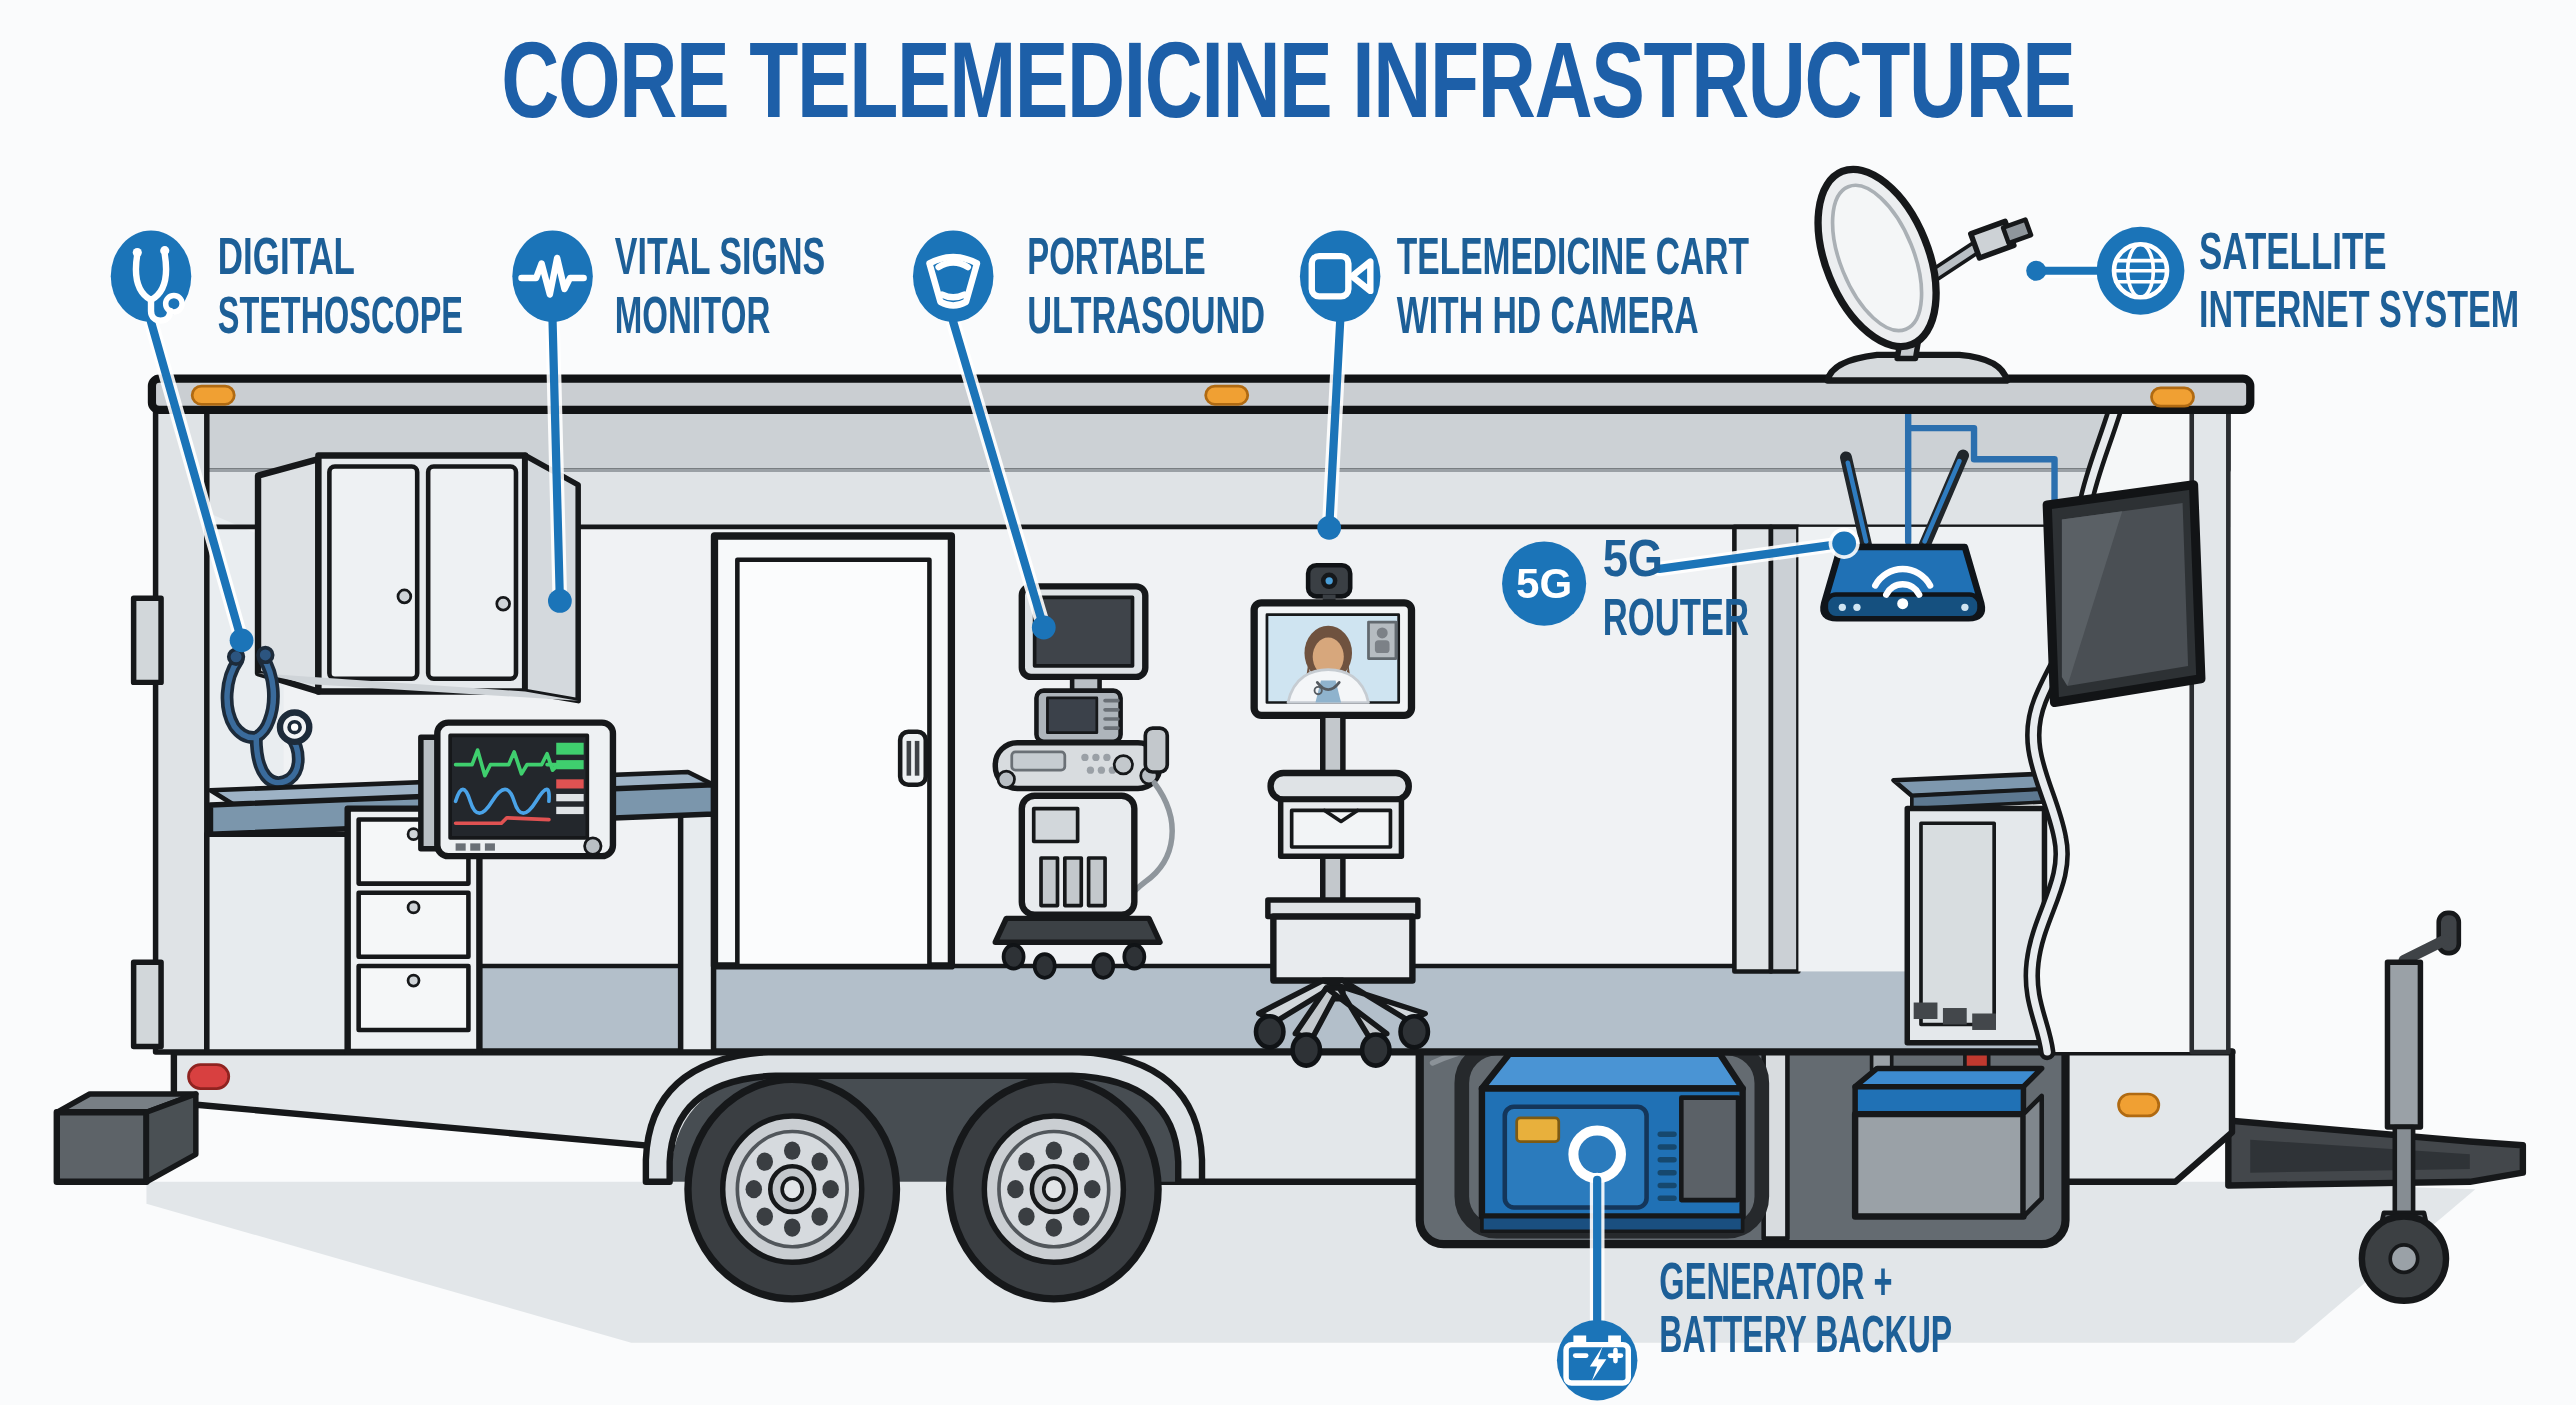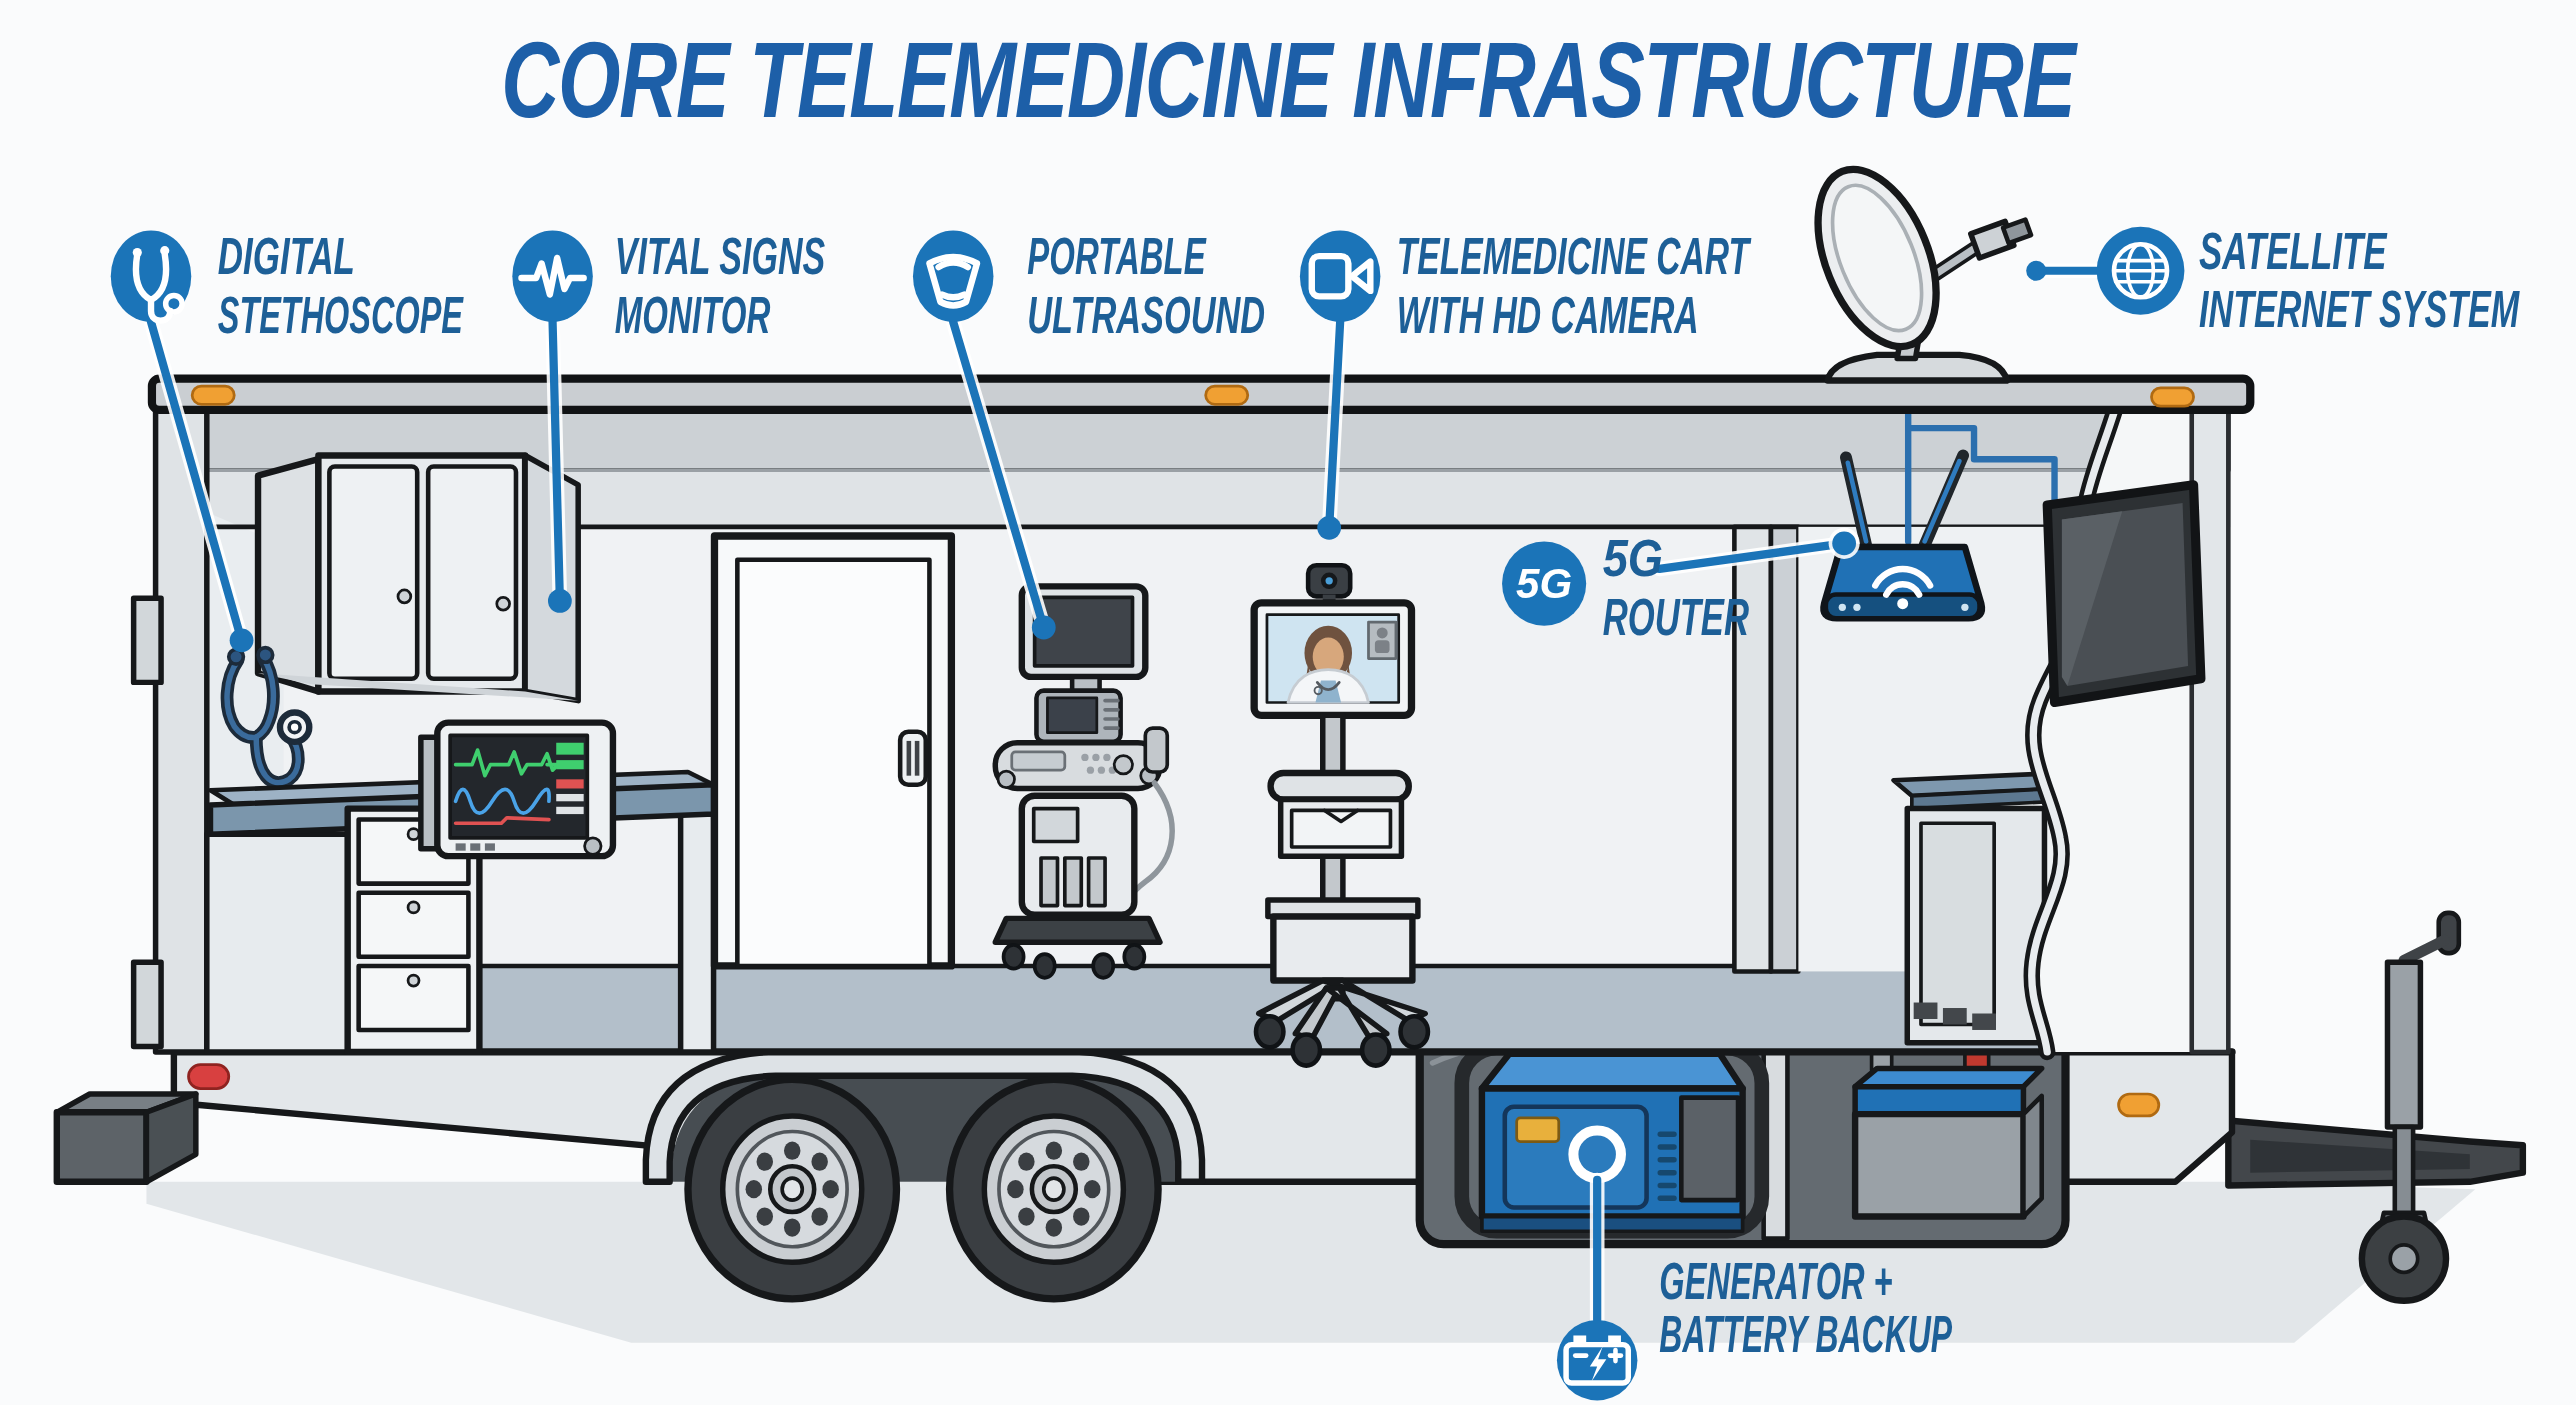--- a/index.html
+++ b/index.html
@@ -1,16 +1,16 @@
 <!DOCTYPE html>
 <html style="--accent: #1b74b8; --label-text: #1d5f97; --title: #1d5fa8; --marker-orange: #f0a033; --marker-red: #d84040; --ecg-green: #3fcf6e; --ecg-blue: #4aa3e8; --ecg-red: #e05252;font-size:14.6px"><head>
 <meta charset="utf-8">
 <style>
   html,body{margin:0;padding:0;background:#ffffff;}
-  #stage{width:2576px;height:1405px;position:relative;background:#fafbfc;overflow:hidden;font-style:italic;}
+  #stage{width:2576px;height:1405px;position:relative;background:#fafbfc;overflow:hidden;}
   svg{display:block;}
   svg text{font-family:"Liberation Sans","DejaVu Sans",sans-serif;font-weight:bold;}
   .title-text{fill:var(--title,#1d5fa8);font-size:118px;letter-spacing:-2px;}
   .lbl{fill:var(--label-text,#1d5f97);font-size:56px;}
   .badge-text{fill:#ffffff;font-size:46px;}
   path,rect,ellipse,circle,polygon,polyline,line{stroke-linejoin:round;stroke-linecap:round;}
   .ink{stroke:#16181a;}
   .leader{stroke:var(--accent,#1b74b8);stroke-width:9;fill:none;}
   .leader-halo{stroke:#ffffff;stroke-width:16;fill:none;opacity:.9;}
   .dot{fill:var(--accent,#1b74b8);}

